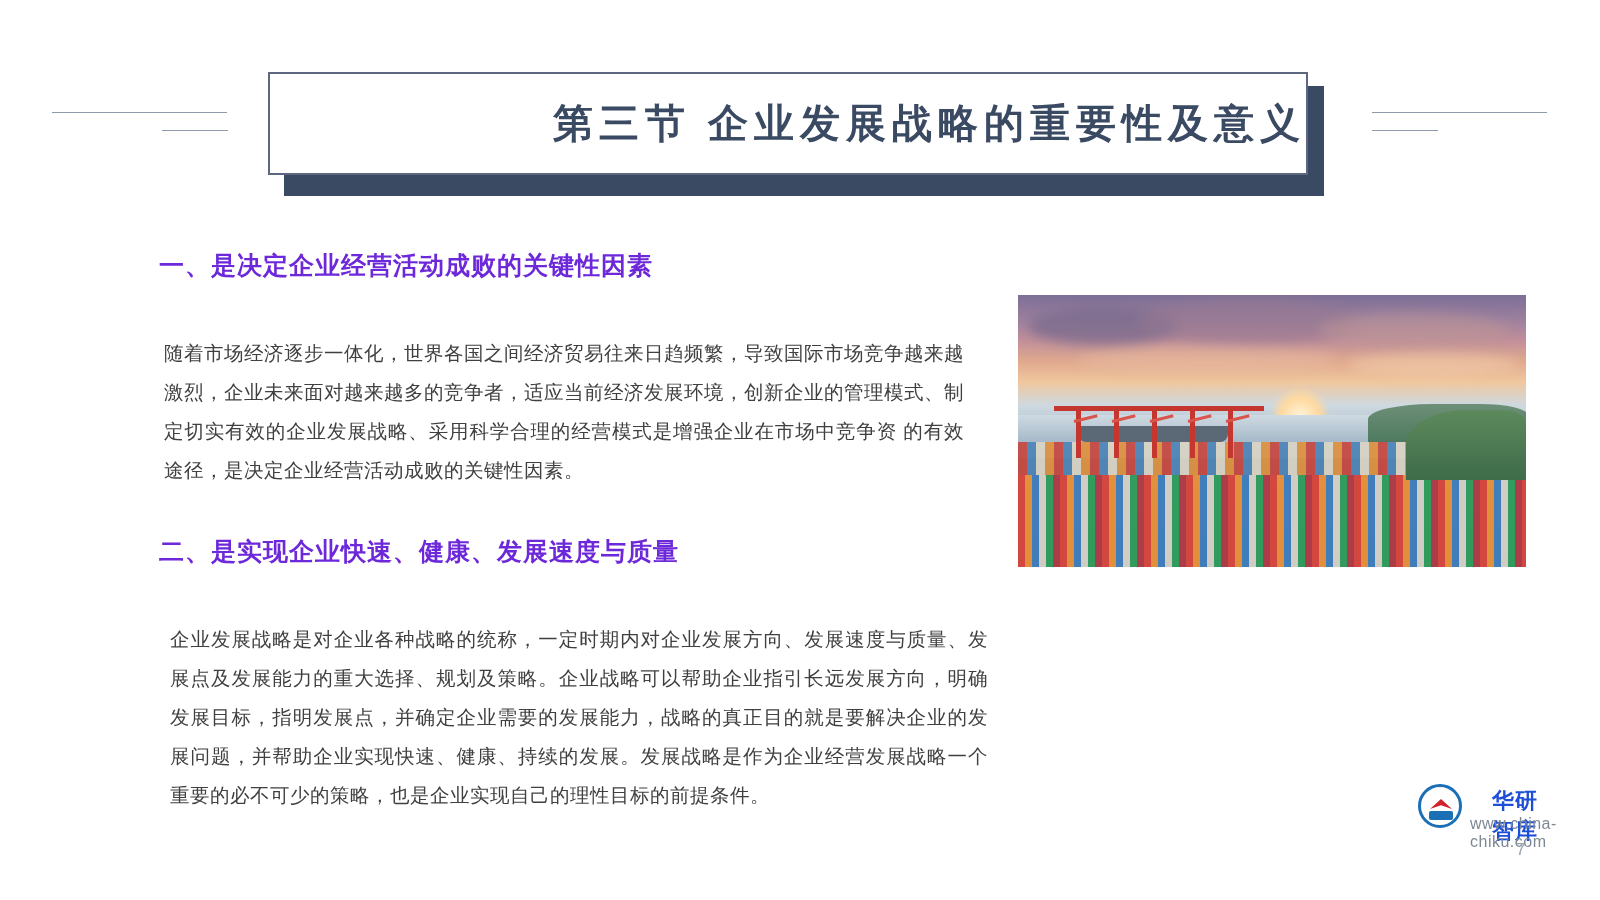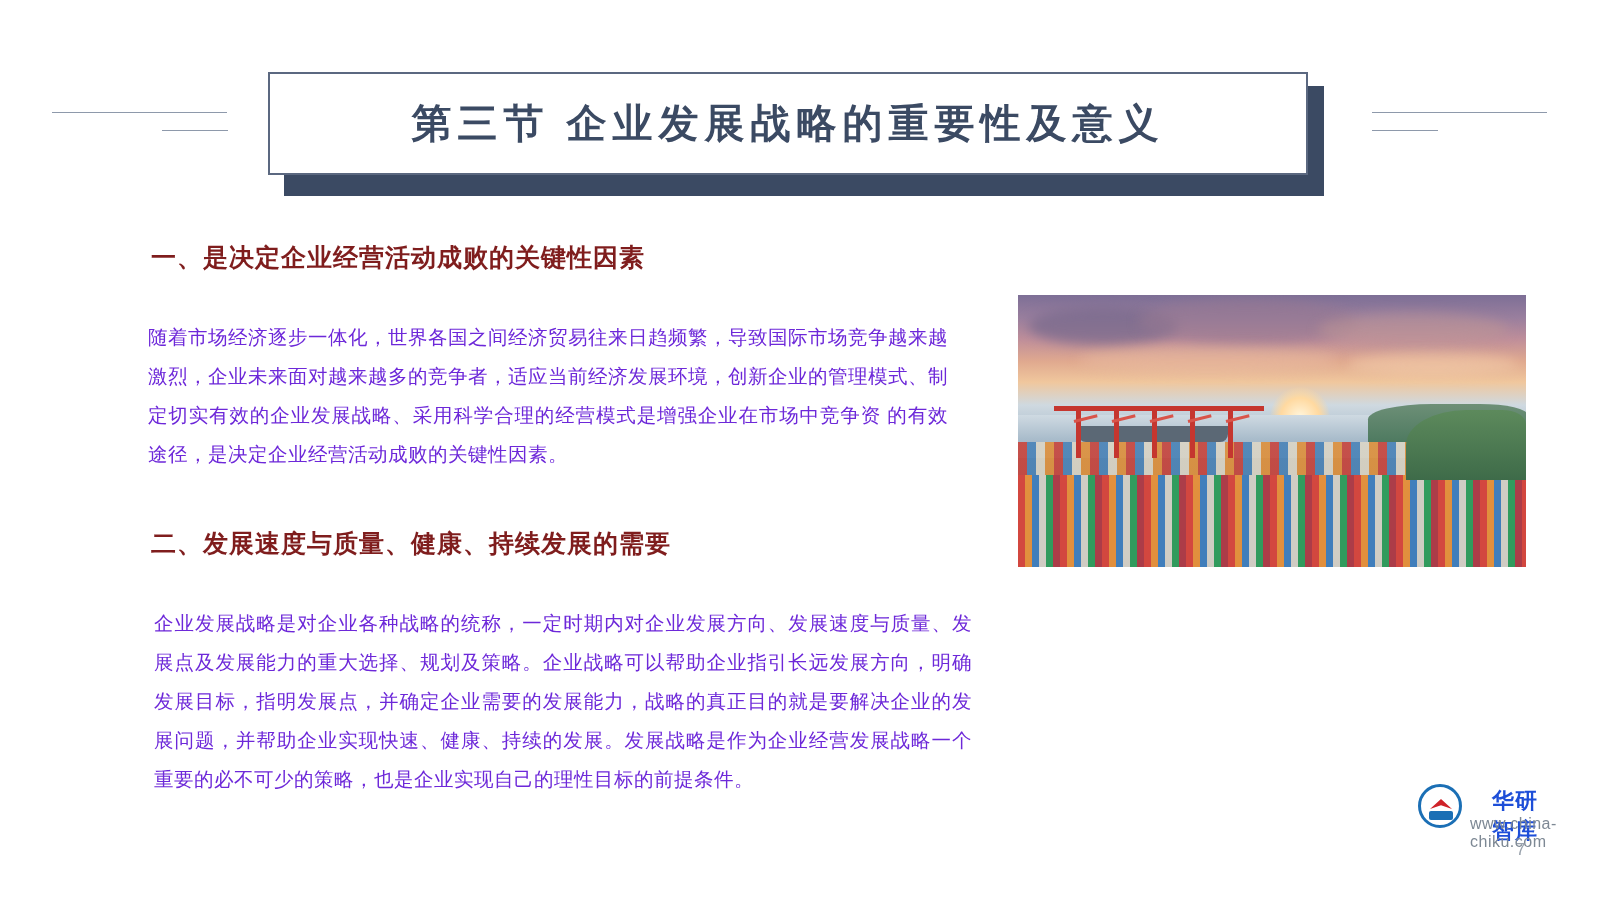--- a/index.html
+++ b/index.html
@@ -36,21 +36,21 @@
     position: absolute;
     left: 268px;
     top: 42px;
     width: 1040px;
     height: 103px;
     background: #ffffff;
     border: 2px solid #5b6880;
     box-sizing: border-box;
     display: flex;
     align-items: center;
-    justify-content: center;
+    justify-content: flex-end;
   }
   .title-text {
     font-size: 40px;
     font-weight: bold;
     letter-spacing: 6px;
     color: #3b4a63;
     white-space: nowrap;
   }
   .deco {
     position: absolute;
@@ -71,35 +71,35 @@
   }
   .col-left {
     position: absolute;
     left: 148px;
     top: 0;
     width: 830px;
   }
   .heading {
     font-size: 25px;
     font-weight: bold;
-    color: #7f1d1d;
+    color: #6d28d9;
     letter-spacing: 1px;
-    margin: 3px;
+    margin: 11px;
   }
   .h1-pos { position: absolute; top: 48px; left: 0; }
   .h2-pos { position: absolute; top: 334px; left: 0; }
 
   .para {
     position: absolute;
     font-size: 19.5px;
     line-height: 39px;
-    color: #6d28d9;
+    color: #404040;
     letter-spacing: 0.5px;
     text-align: justify;
-    margin: 0;
+    margin: 16px;
   }
   .p1-pos { top: 128px; left: 0; width: 800px; }
   .p2-pos { top: 414px; left: 6px; width: 818px; }
 
   
   .photo-frame {
     position: absolute;
     left: 1018px;
     top: 105px;
     width: 508px;
@@ -282,21 +282,21 @@
   </div>
 </div>
 
 <div class="content">
 
   <div class="col-left">
     <h2 class="heading h1-pos">一、是决定企业经营活动成败的关键性因素</h2>
 
     <p class="para p1-pos">随着市场经济逐步一体化，世界各国之间经济贸易往来日趋频繁，导致国际市场竞争越来越激烈，企业未来面对越来越多的竞争者，适应当前经济发展环境，创新企业的管理模式、制定切实有效的企业发展战略、采用科学合理的经营模式是增强企业在市场中竞争资 的有效途径，是决定企业经营活动成败的关键性因素。</p>
 
-    <h2 class="heading h2-pos">二、发展速度与质量、健康、持续发展的需要</h2>
+    <h2 class="heading h2-pos">二、是实现企业快速、健康、发展速度与质量</h2>
 
     <p class="para p2-pos">企业发展战略是对企业各种战略的统称，一定时期内对企业发展方向、发展速度与质量、发展点及发展能力的重大选择、规划及策略。企业战略可以帮助企业指引长远发展方向，明确发展目标，指明发展点，并确定企业需要的发展能力，战略的真正目的就是要解决企业的发展问题，并帮助企业实现快速、健康、持续的发展。发展战略是作为企业经营发展战略一个重要的必不可少的策略，也是企业实现自己的理性目标的前提条件。</p>
   </div>
 
   <div class="photo-frame">
     <div class="sky"></div>
     <div class="cloud c1"></div>
     <div class="cloud c2"></div>
     <div class="cloud c3"></div>
     <div class="cloud c4"></div>

